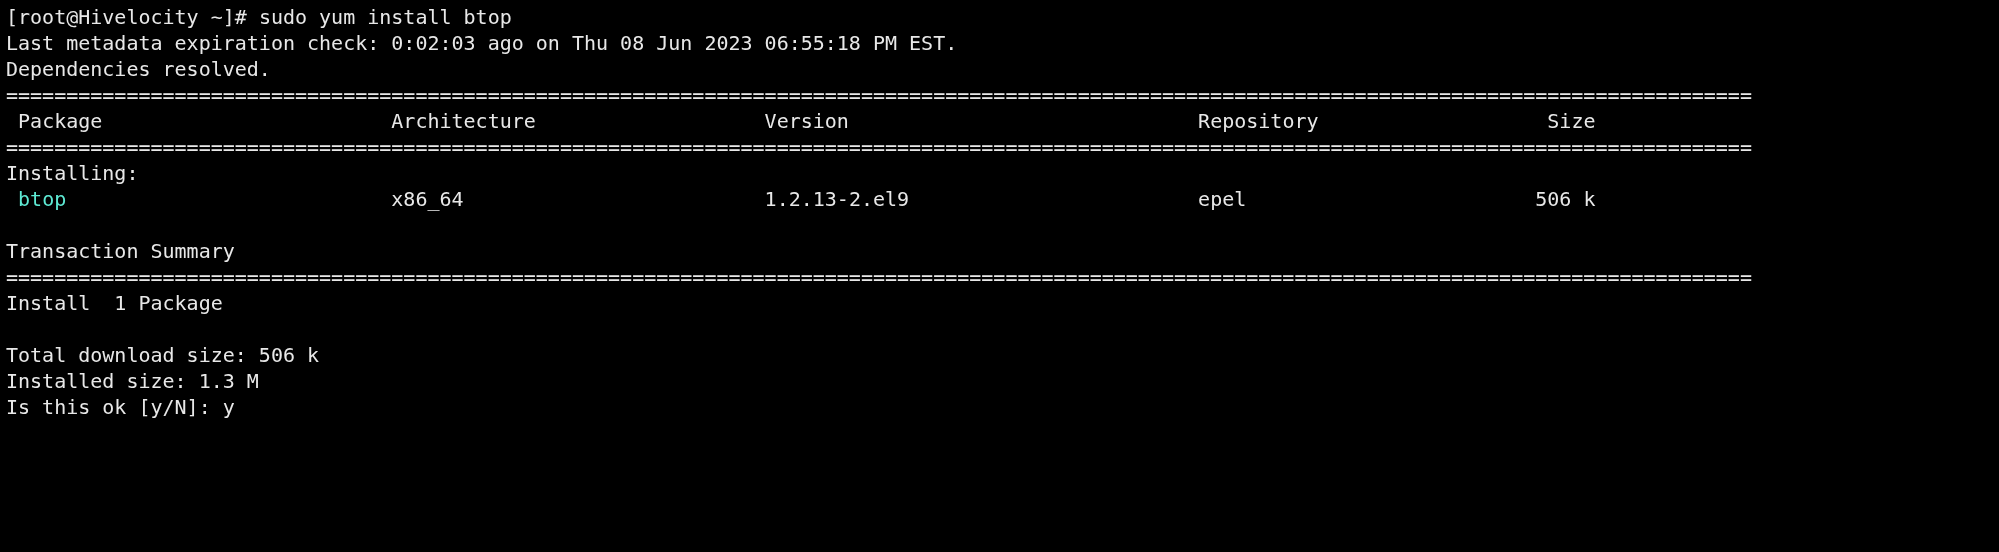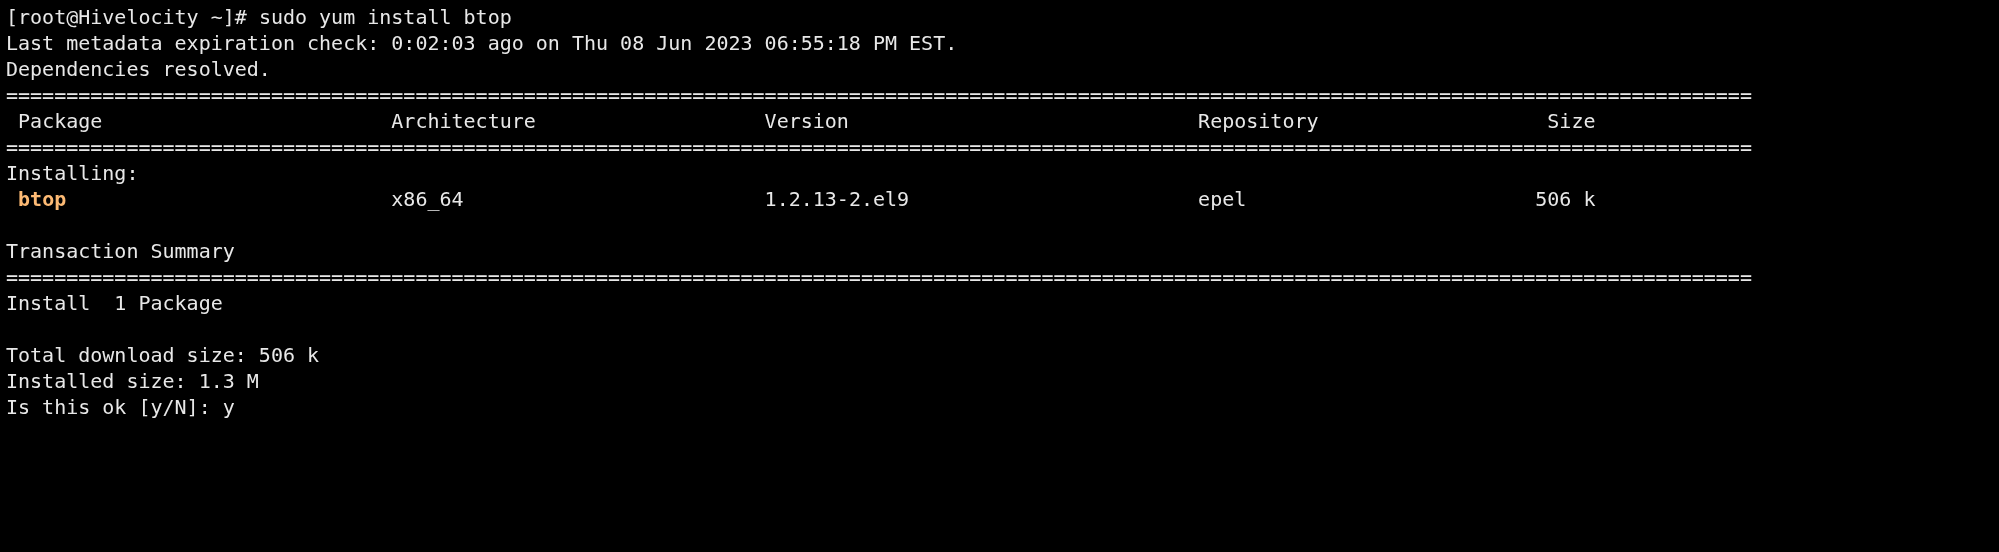--- a/index.html
+++ b/index.html
@@ -8,22 +8,22 @@
       font-family: "Menlo", "Consolas", "DejaVu Sans Mono", monospace;
       font-size: 20px;
       line-height: 1.3;
       margin: 0;
       padding: 4px 6px;
       white-space: pre;
       width: 1999px;
       box-sizing: border-box;
     }
     .green {
-      color: #fdba74;
-      font-weight: bold;
+      color: #5eead4;
+      font-weight: normal;
     }
     .line {
       display: block;
     }
   </style>
 </head>
 <body><span class="line"><span>[root@Hivelocity ~]# </span><span>sudo yum install btop</span></span><span class="line">Last metadata expiration check: 0:02:03 ago on Thu 08 Jun 2023 06:55:18 PM EST.</span><span class="line">Dependencies resolved.</span><span class="line">=================================================================================================================================================</span><span class="line"> <span>Package</span>                        <span>Architecture</span>                   <span>Version</span>                             <span>Repository</span>                   <span>Size</span></span><span class="line">=================================================================================================================================================</span><span class="line">Installing:</span><span class="line"> <span class="green">btop</span>                           <span>x86_64</span>                         <span>1.2.13-2.el9</span>                        <span>epel</span>                        <span>506 k</span></span><span class="line"> </span><span class="line">Transaction Summary</span><span class="line">=================================================================================================================================================</span><span class="line">Install  1 Package</span><span class="line"> </span><span class="line">Total download size: 506 k</span><span class="line">Installed size: 1.3 M</span><span class="line"><span>Is this ok [y/N]: </span><span>y</span></span>
 
 
 

